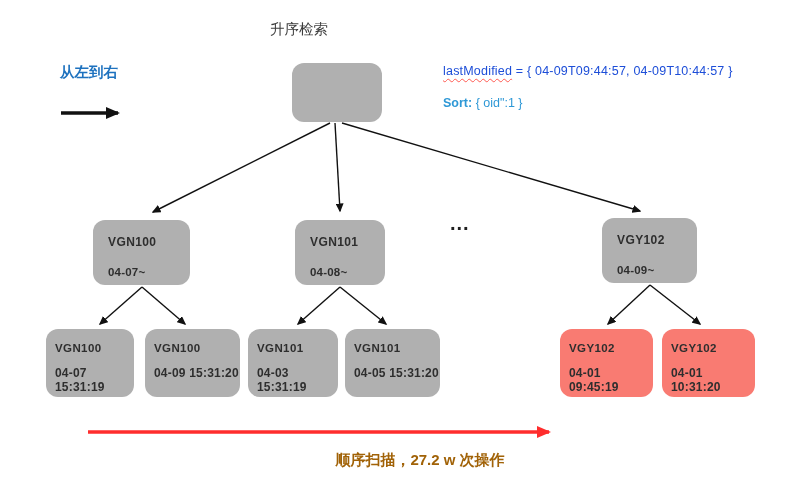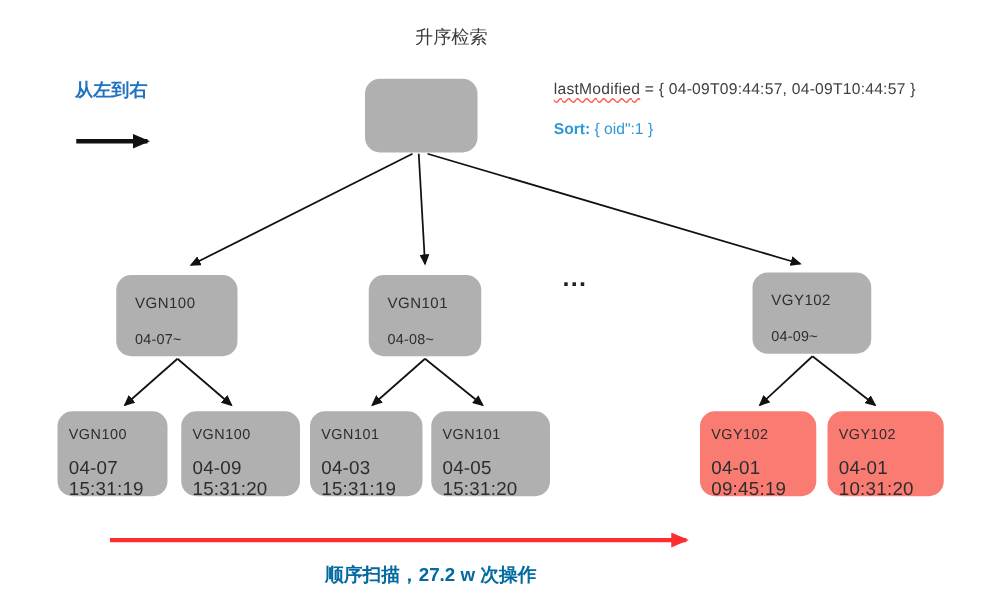--- a/index.html
+++ b/index.html
@@ -7,42 +7,42 @@
     position:relative;width:789px;height:489px;background:#ffffff;overflow:hidden;
     font-family:"Liberation Sans","DejaVu Sans",sans-serif;
     color:var(--text-dark,#3b3b3b);
   }
   .abs{position:absolute;}
   #edges{position:absolute;left:0;top:0;width:789px;height:489px;pointer-events:none;}
   .edge{stroke:var(--arrow-black,#111);stroke-width:1.4;fill:none;}
   .legend-arrow{stroke:var(--arrow-black,#111);stroke-width:3.6;fill:none;}
   .scan-arrow{stroke:var(--arrow-red,#ff2d2d);stroke-width:3.4;fill:none;}
 
-  .page-title{left:270px;top:20px;width:120px;text-align:right;font-size:14.5px;color:#3c3c3c;}
+  .page-title{left:270px;top:20px;width:120px;text-align:left;font-size:14.5px;color:#3c3c3c;}
   .direction-label{left:60px;top:63px;font-size:14.5px;font-weight:bold;color:var(--accent-blue,#1e72bf);}
 
-  .query-line{left:443px;top:64px;font-size:12.5px;color:#404040;letter-spacing:.2px;white-space:pre;}
+  .query-line{left:443px;top:64px;font-size:12.5px;color:#1d4ed8;letter-spacing:.2px;white-space:pre;}
   .query-field{text-decoration:underline wavy #ff5a52 1.2px;text-underline-offset:3px;}
   .sort-line{left:443px;top:96px;font-size:12.5px;color:var(--sort-blue,#2e98d6);white-space:pre;}
   .sort-label{font-weight:bold;margin-top:28px;}
 
   .node{
     position:absolute;border-radius:12px;background:var(--node-gray,#b0b0b0);
-    box-sizing:border-box;color:#2e2e2e;
+    box-sizing:border-box;color:#2e2e2e;font-weight:bold;
   }
   .node .t1{font-size:12px;letter-spacing:.4px;}
   .node .t2{font-size:11.5px;letter-spacing:.2px;}
   .mid .t1{margin:15px 0 9px 15px;}
   .mid .t2{margin:17px 0 0 15px;}
   .leaf .t1{margin:13px 0 9px 9px;font-size:11.5px;}
-  .leaf .t2{margin:12px 0 0 9px;font-size:15px;}
+  .leaf .t2{margin:12px 0 0 9px;font-size:12px;}
   .leaf.red{background:var(--node-red,#f97b72);}
 
   .ellipsis{left:450px;top:212px;font-size:20px;font-weight:bold;color:#1f1f1f;letter-spacing:1px;}
-  .caption{left:260px;top:451px;width:320px;font-size:15px;font-weight:bold;color:#0369a1;}
+  .caption{left:260px;top:451px;width:320px;text-align:center;font-size:15px;font-weight:bold;color:#a16207;}
 </style>
 </head>
 <body>
 
 <div id="canvas" style="--node-gray: #b0b0b0; --node-red: #f97b72; --accent-blue: #1e72bf; --sort-blue: #2e98d6; --arrow-red: #ff2d2d; --arrow-black: #111111; --text-dark: #3b3b3b;">
 
   <svg id="edges" viewBox="0 0 789 489">
     <defs>
       <marker id="ah" markerWidth="9" markerHeight="8" refX="7.5" refY="4" orient="auto" markerUnits="userSpaceOnUse">
         <path d="M0,0 L9,4 L0,8 z" fill="#111111"></path>

